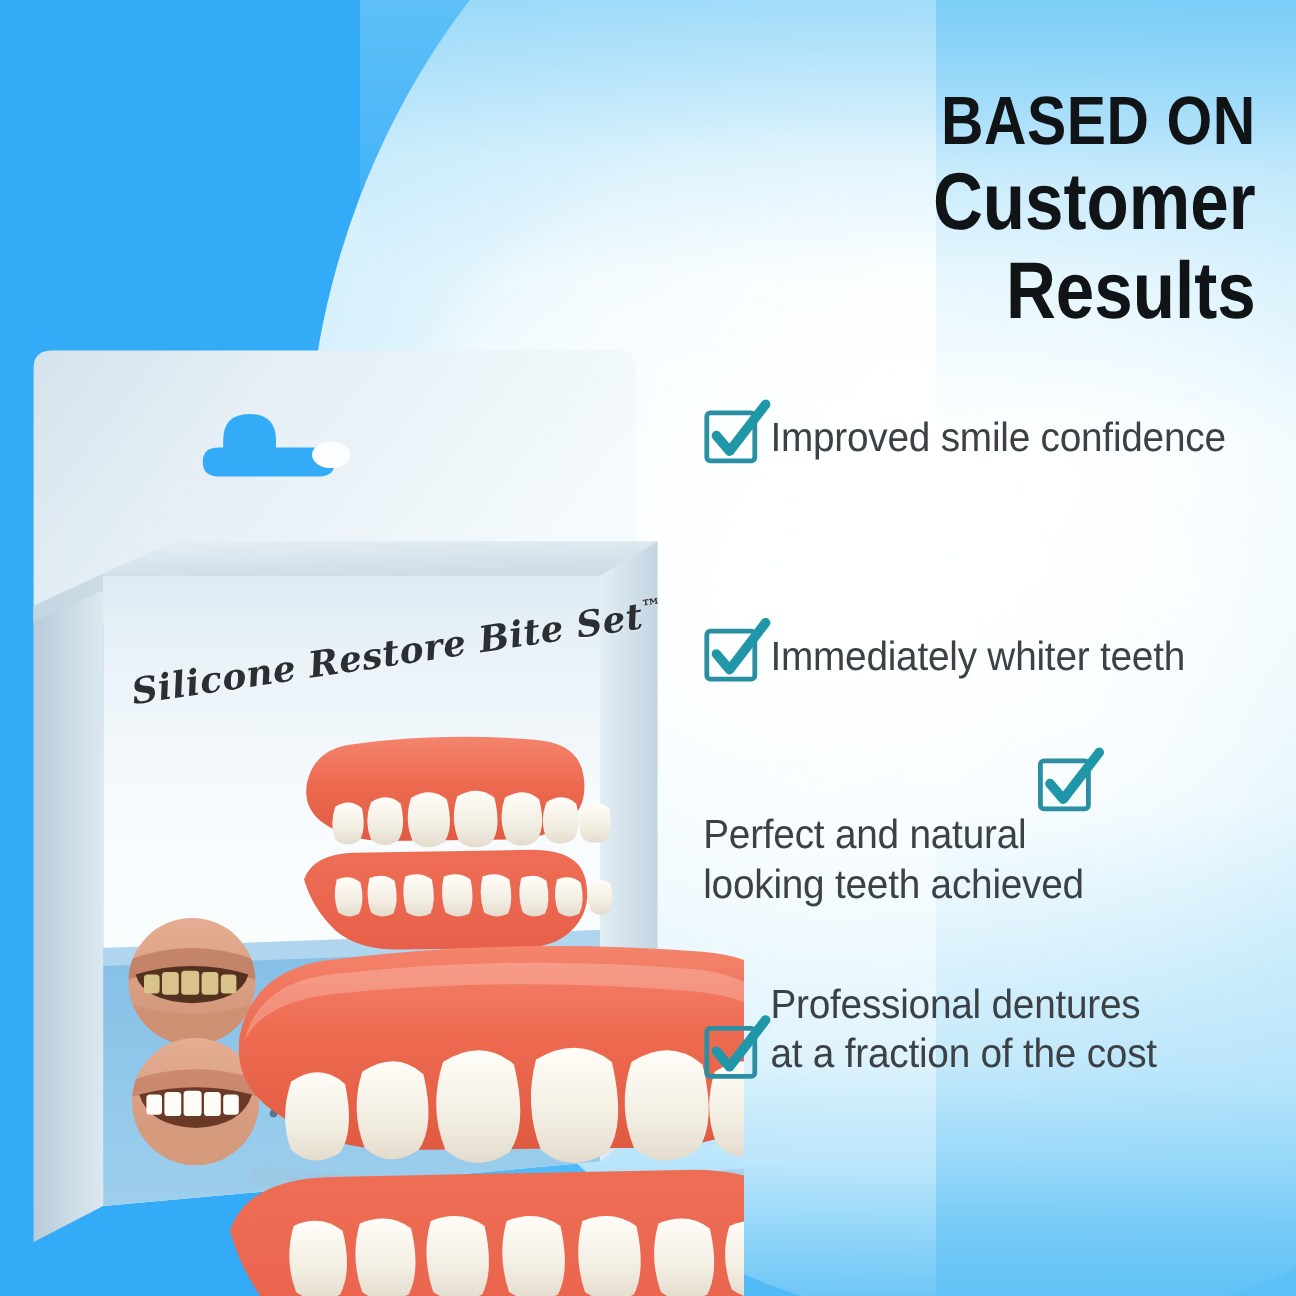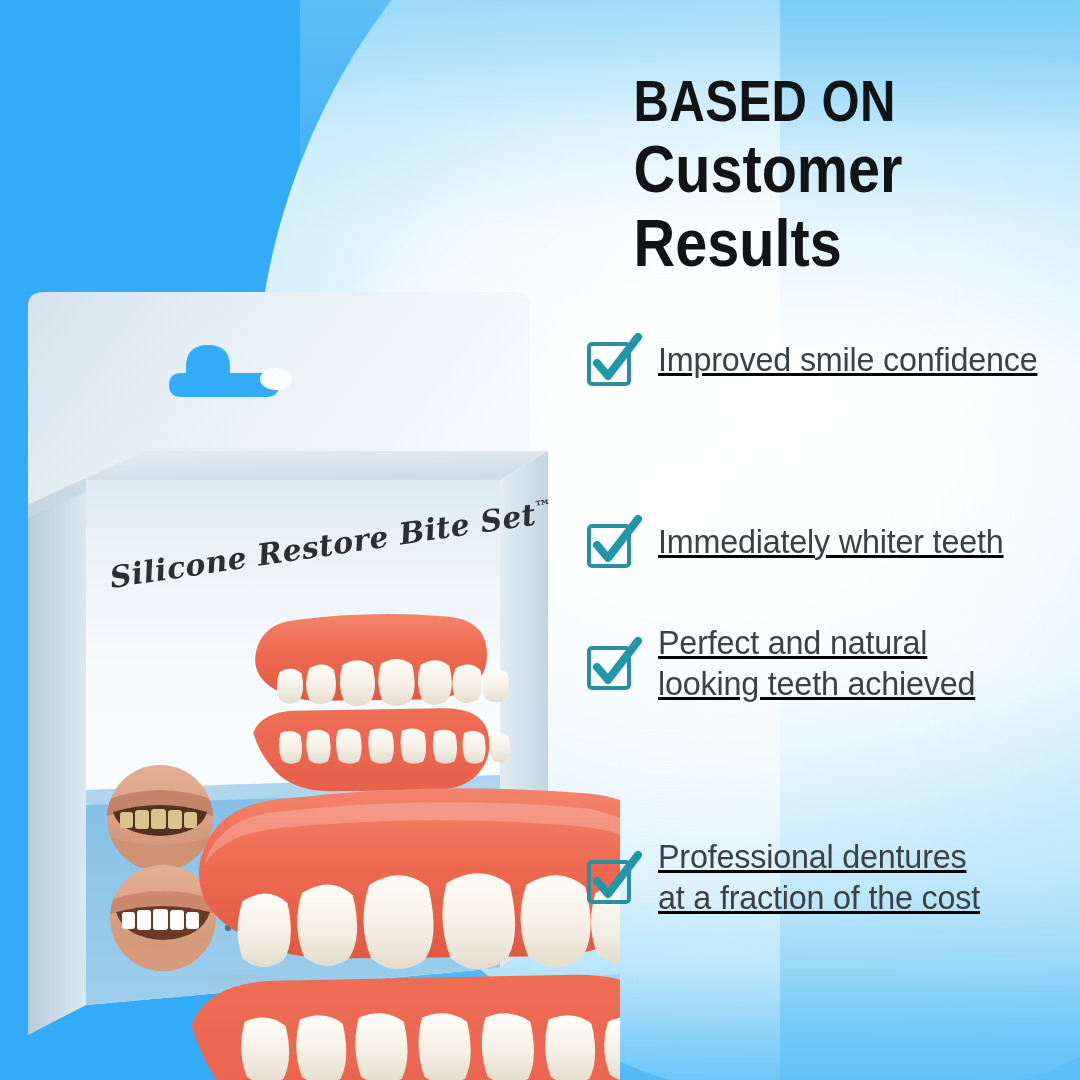--- a/index.html
+++ b/index.html
@@ -69,21 +69,21 @@
     height: 200px;
     background: linear-gradient(to top, rgba(90,191,246,.80) 0%, rgba(150,216,250,.30) 55%, rgba(255,255,255,0) 100%);
   }
 
   
   .headline {
     position: absolute;
     left: 600px;
     top: 70px;
     width: 480px;
-    text-align: left;
+    text-align: right;
     color: #111416;
     z-index: 6;
   }
   .headline .l1 {
     display: block;
     font-size: 57px;
     line-height: 62px;
     font-weight: 700;
     letter-spacing: 0.5px;
     transform: scaleX(.86);
@@ -101,23 +101,22 @@
   .benefits {
     position: absolute;
     left: 586px;
     top: 332px;
     width: 494px;
     z-index: 6;
   }
   .benefit {
     position: absolute;
     display: flex;
-    align-items: center;
-    gap: 16px;
-    text-decoration: underline;
+    align-items: flex-end;
+    gap: 0;
   }
   .cb {
     flex: 0 0 auto;
     width: 56px;
     height: 52px;
     position: relative;
     margin-top: 2px;
   }
   .cb svg { display: block; overflow: visible; }
   .btxt {
@@ -378,32 +377,32 @@
     <div class="benefit" style="top:165px;left:0;margin-top:17px;">
       <span class="cb">
         <svg width="56" height="52" viewBox="0 0 56 52">
           <rect x="3" y="10" width="40" height="40" rx="3" fill="none" stroke="#2b8fa3" stroke-width="4"></rect>
           <path d="M11 29 L22 42 L52 3" fill="none" stroke="#1f97a8" stroke-width="8" stroke-linecap="round" stroke-linejoin="round"></path>
         </svg>
       </span>
       <span class="btxt">Immediately whiter teeth</span>
     </div>
 
-    <div class="benefit" style="top:290px;left:0;">
+    <div class="benefit" style="top:290px;left:0;flex-direction:column;">
       <span class="cb">
         <svg width="56" height="52" viewBox="0 0 56 52">
           <rect x="3" y="10" width="40" height="40" rx="3" fill="none" stroke="#2b8fa3" stroke-width="4"></rect>
           <path d="M11 29 L22 42 L52 3" fill="none" stroke="#1f97a8" stroke-width="8" stroke-linecap="round" stroke-linejoin="round"></path>
         </svg>
       </span>
       <span class="btxt">Perfect and natural
 looking teeth achieved</span>
     </div>
 
-    <div class="benefit" style="top:504px;left:0;">
+    <div class="benefit" style="top:485px;left:0;">
       <span class="cb">
         <svg width="56" height="52" viewBox="0 0 56 52">
           <rect x="3" y="10" width="40" height="40" rx="3" fill="none" stroke="#2b8fa3" stroke-width="4"></rect>
           <path d="M11 29 L22 42 L52 3" fill="none" stroke="#1f97a8" stroke-width="8" stroke-linecap="round" stroke-linejoin="round"></path>
         </svg>
       </span>
       <span class="btxt">Professional dentures
 at a fraction of the cost</span>
     </div>
 

